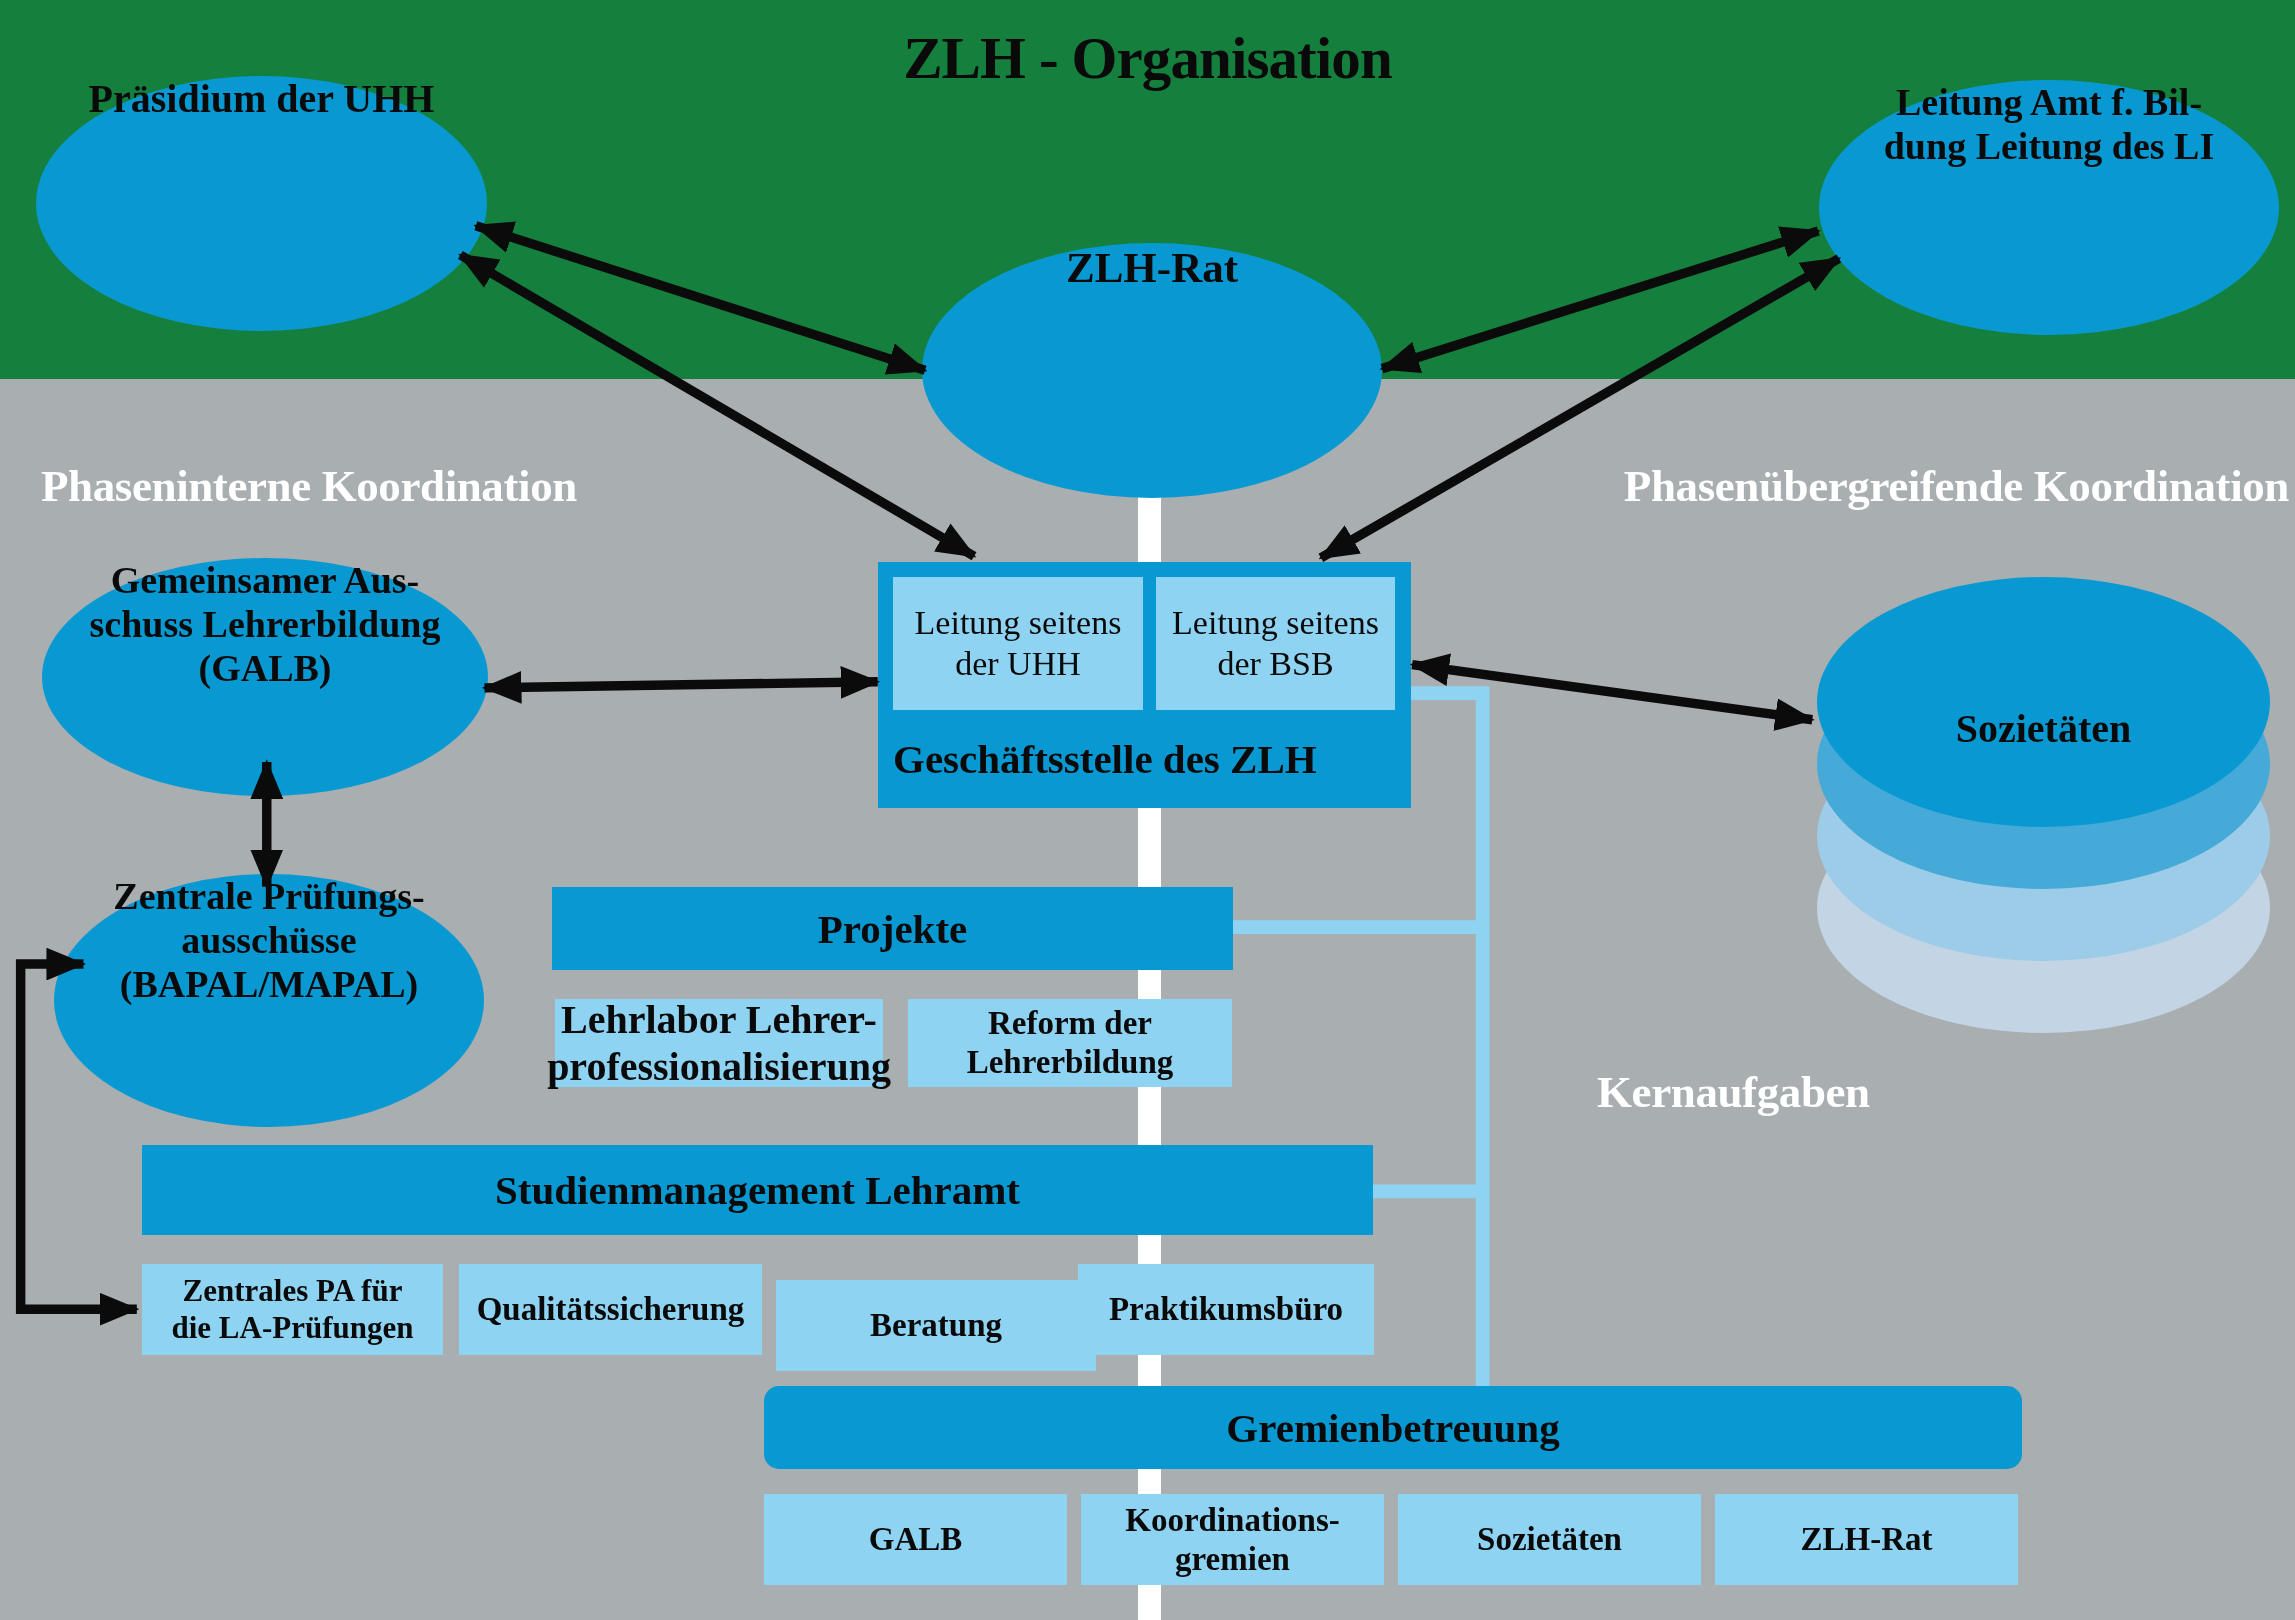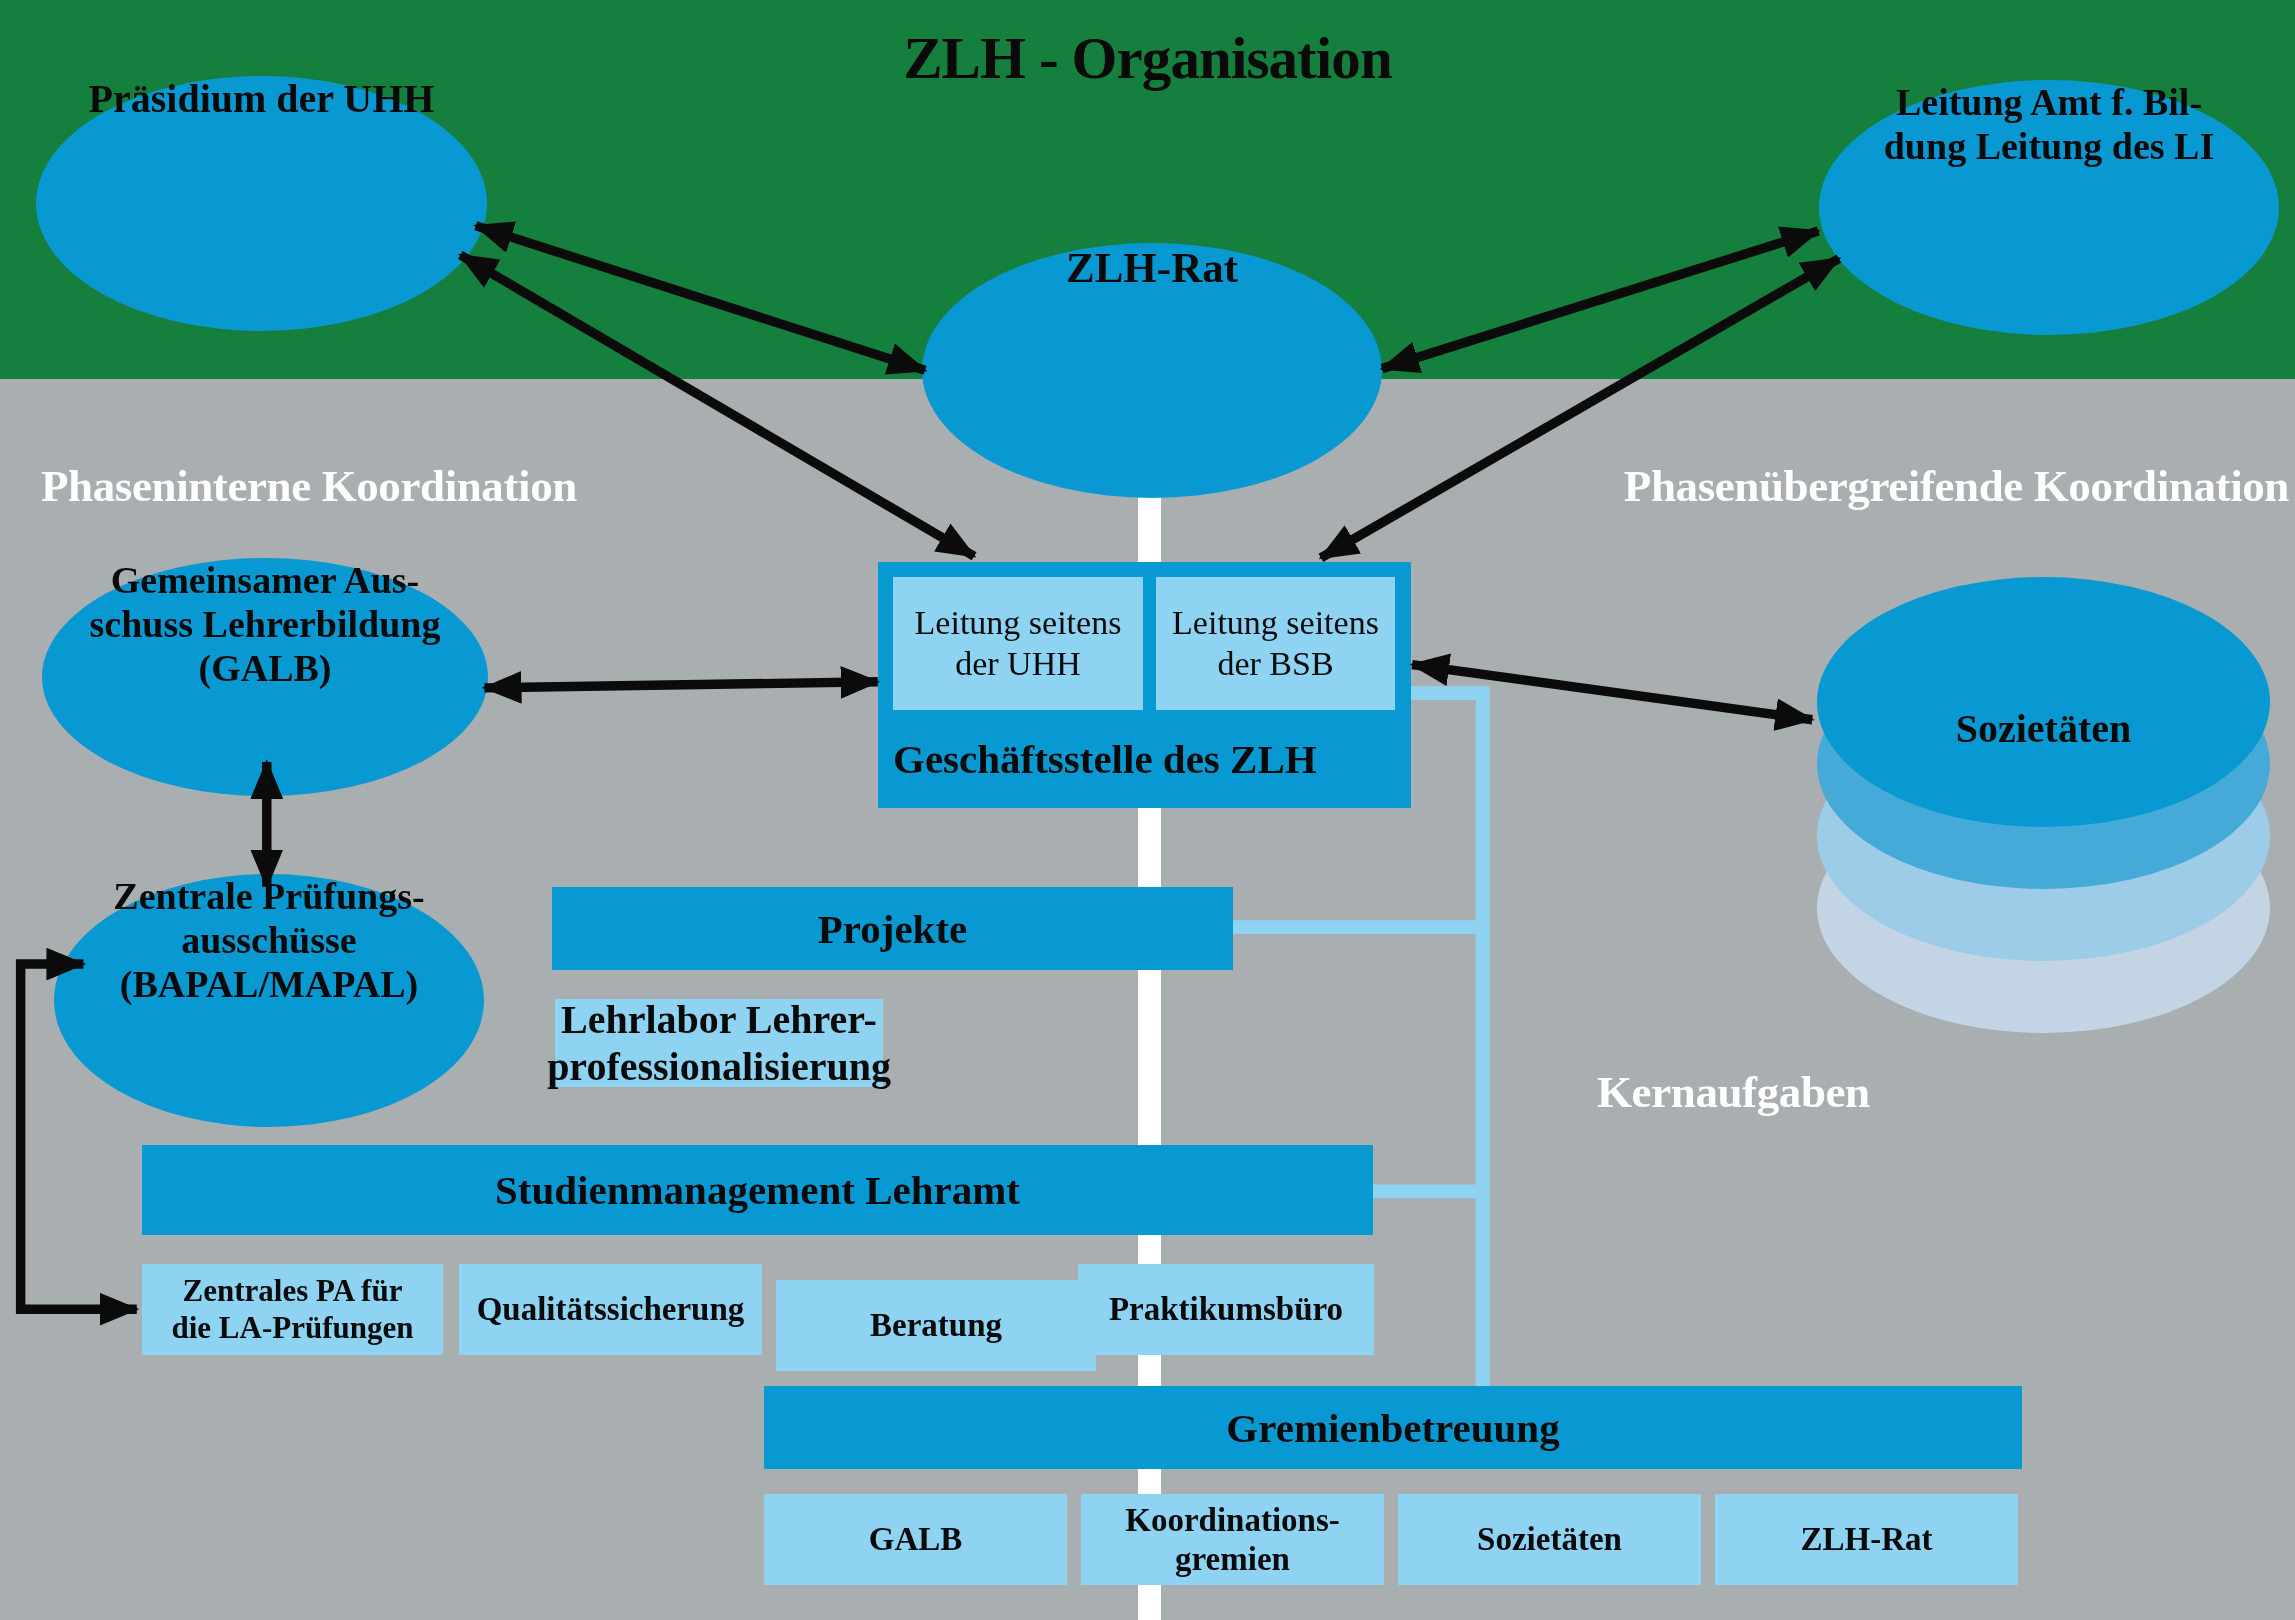--- a/index.html
+++ b/index.html
@@ -57,21 +57,21 @@
   .bar-projekte{left:552px;top:887px;width:681px;height:83px;}
   .chip-lehrlabor{left:555px;top:999px;width:328px;height:88px;font-size:40px;}
   .chip-reform{left:908px;top:999px;width:324px;height:88px;}
   
   .bar-studium{left:142px;top:1145px;width:1231px;height:90px;}
   .chip-zpa{left:142px;top:1264px;width:301px;height:91px;font-size:31px;}
   .chip-quali{left:459px;top:1264px;width:303px;height:91px;}
   .chip-beratung{left:776px;top:1264px;width:320px;height:91px;margin-top:16px;}
   .chip-praktikum{left:1078px;top:1264px;width:296px;height:91px;}
   
-  .bar-gremien{left:764px;top:1386px;width:1258px;height:83px;}
+  .bar-gremien{left:764px;top:1386px;width:1258px;height:83px;border-radius:15px;}
   .chip-g-galb{left:764px;top:1494px;width:303px;height:91px;}
   .chip-g-koord{left:1081px;top:1494px;width:303px;height:91px;}
   .chip-g-soz{left:1398px;top:1494px;width:303px;height:91px;}
   .chip-g-zlhrat{left:1715px;top:1494px;width:303px;height:91px;}
 </style>
 </head>
 <body>
 
 <div class="canvas">
 
@@ -128,20 +128,24 @@
     <span class="multiline">Leitung seitens
 der BSB</span>
   </div>
   <div class="abs gst-label">Geschäftsstelle des ZLH</div>
 
   <div class="abs bar bar-projekte">Projekte</div>
   <div class="abs chip chip-lehrlabor">
     <span class="multiline">Lehrlabor Lehrer-
 professionalisierung</span>
   </div>
+  <div class="abs chip chip-reform">
+    <span class="multiline">Reform der
+Lehrerbildung</span>
+  </div>
 
   <div class="abs bar bar-studium">Studienmanagement Lehramt</div>
   <div class="abs chip chip-zpa">
     <span class="multiline">Zentrales PA für
 die LA-Prüfungen</span>
   </div>
   <div class="abs chip chip-quali">
     <span class="multiline">Qualitätssicherung</span>
   </div>
   <div class="abs chip chip-beratung">

